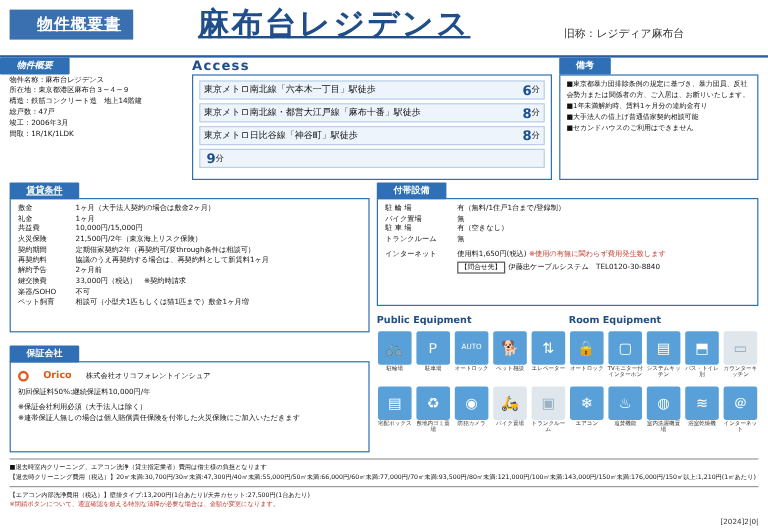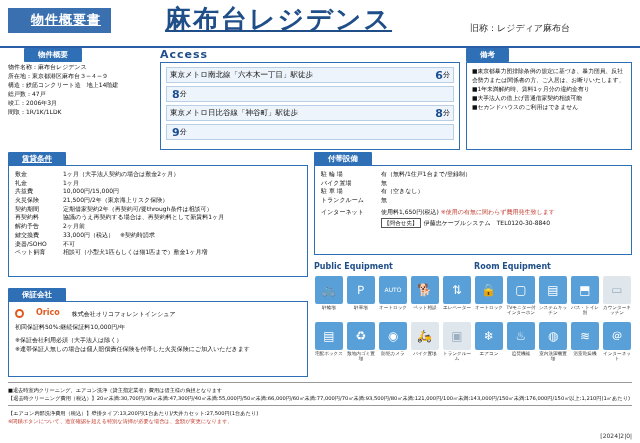--- a/index.html
+++ b/index.html
@@ -63,21 +63,21 @@
     background:#eef4fb;
     margin-bottom:3px;
     padding:2px 3px;
     height:16px;box-sizing:border-box;
   }
   .access-row .txt{font-size:7.5px;font-weight:normal;flex:1;}
   .access-row .mins{font-size:11px;font-weight:bold;color:#1b4f91;padding-left:2px;}
   .access-row .unit{font-size:7px;}
 
   
-  .ov-title{position:absolute;left:24px;top:48px;}
+  .ov-title{position:absolute;left:0;top:48px;font-style:italic;}
   .ov-body{position:absolute;left:8px;top:62px;width:150px;font-size:6px;line-height:1.5;}
 
   
   .rent-title{position:absolute;left:8px;top:152px;text-decoration:underline;}
   .rent-box{
     position:absolute;left:8px;top:165px;width:300px;height:112px;
     border:1px solid #2f6fb5;box-sizing:border-box;padding:4px 6px;
     font-size:6px;line-height:1.42;
   }
   .rent-box .k{width:48px;flex:0 0 48px;}
@@ -167,20 +167,21 @@
   </div>
 
   <div class="access-label">Access</div>
   <div class="access-box">
     <div class="access-row">
       <span class="txt">東京メトロ南北線「六本木一丁目」駅徒歩</span>
       <span class="mins">6</span>
       <span class="unit">分</span>
     </div>
     <div class="access-row">
+      <span class="txt">東京メトロ南北線・都営大江戸線「麻布十番」駅徒歩</span>
       <span class="mins">8</span>
       <span class="unit">分</span>
     </div>
     <div class="access-row">
       <span class="txt">東京メトロ日比谷線「神谷町」駅徒歩</span>
       <span class="mins">8</span>
       <span class="unit">分</span>
     </div>
     <div class="access-row">
       <span class="mins">9</span>

